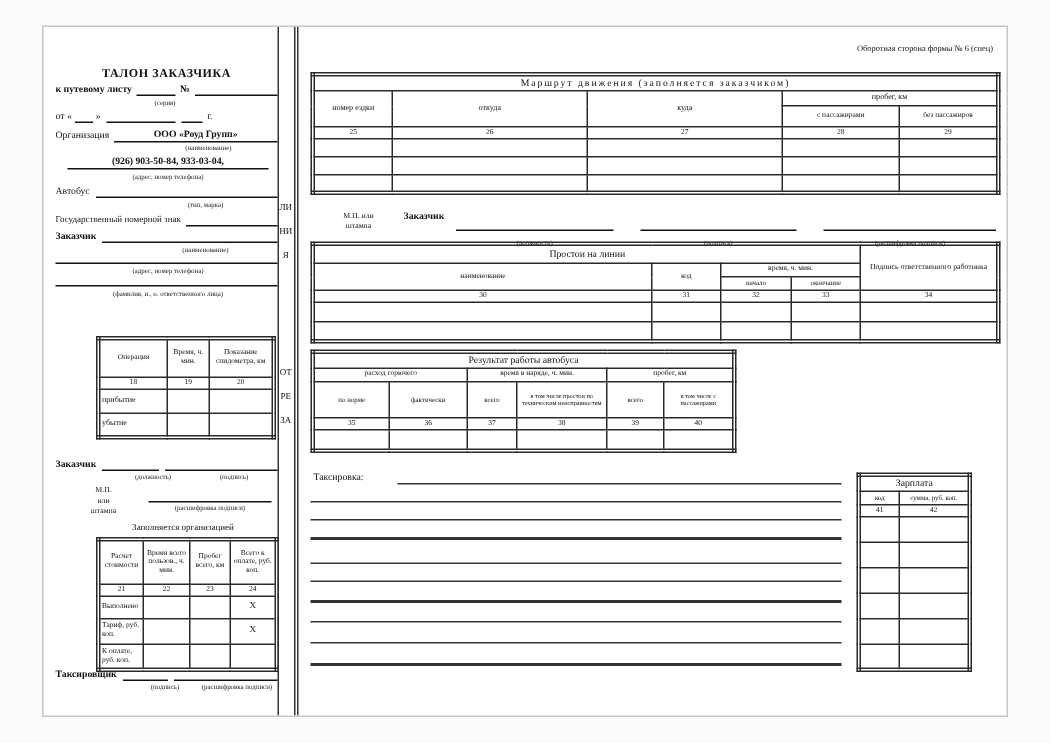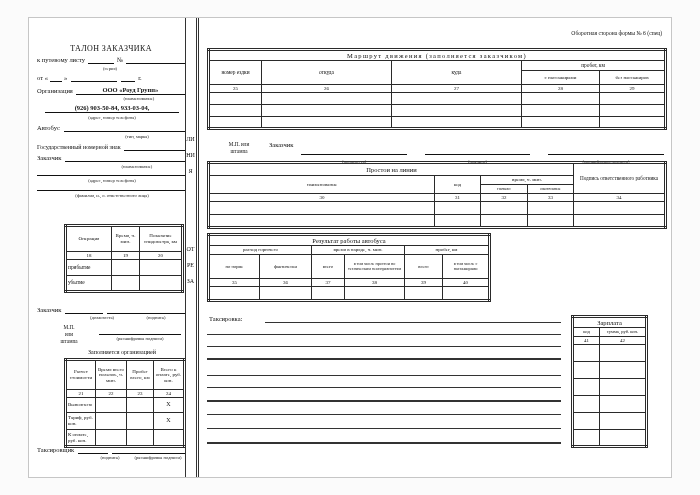--- a/index.html
+++ b/index.html
@@ -1,19 +1,19 @@
 <!DOCTYPE html>
 <html><head>
 <meta charset="utf-8">
 <style>
   * { margin:0; padding:0; box-sizing:border-box; }
   html,body { width:700px; height:495px; background:#fbfbfb; font-family:"Liberation Serif", serif; color:#111; }
   .page { position:absolute; left:28px; top:17px; width:644px; height:461px; background:#fff; border:1px solid #c6c6c6; overflow:hidden; }
   .abs { position:absolute; }
-  .b { font-weight:normal; }
+  .b { font-weight:bold; }
   .ctr { text-align:center; }
   .hint { font-size:4.6px; color:#222; text-align:center; line-height:5px; position:absolute; }
   .row { position:absolute; display:flex; align-items:flex-end; font-size:6.5px; line-height:8px; white-space:nowrap; }
   .blank { display:inline-block; border-bottom:1px solid #111; height:8px; }
   .filled { display:inline-block; border-bottom:1px solid #111; height:9px; font-weight:bold; text-align:center; }
   .grow { flex:1; }
   table { border-collapse:collapse; table-layout:fixed; border:3px double #2a2a2a; position:absolute; }
   td { border:1px solid #2a2a2a; font-size:5px; line-height:5.6px; text-align:center; vertical-align:middle; padding:0 1px; overflow:hidden; }
   .tt { font-size:6.5px; }
   .num { font-size:5.4px; height:8px; }

